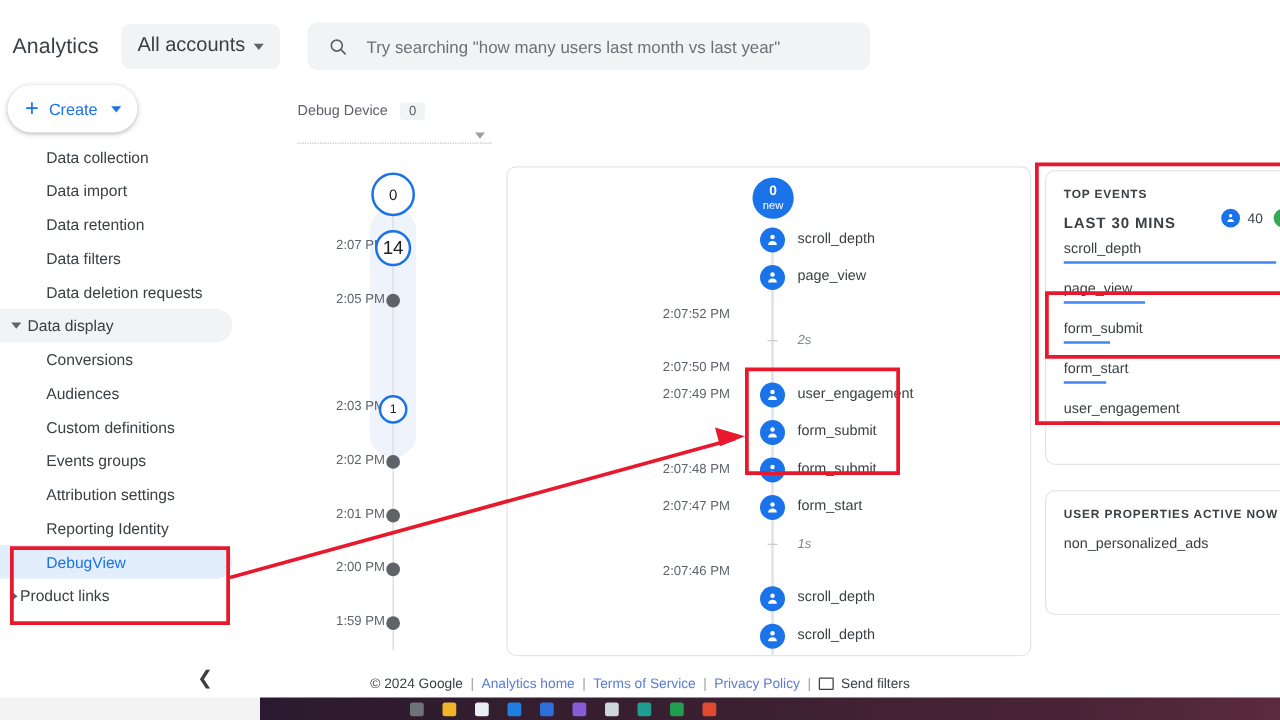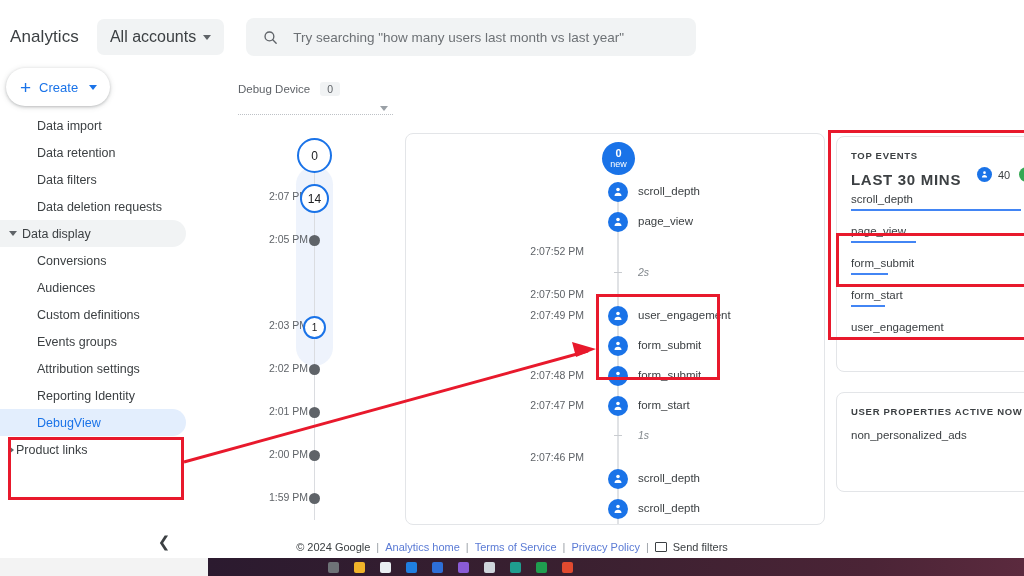--- a/index.html
+++ b/index.html
@@ -111,21 +111,21 @@
     font-size:10.5px; color:#5f6368;
   }
   .mdot {
     position:absolute; left:71px; top:5px; width:11px; height:11px;
     border-radius:50%; background:#5f6368;
   }
   .mring {
     position:absolute; left:62px; top:-3px; width:29px; height:29px;
     border-radius:50%; background:#fff; border:2px solid #1a73e8;
     display:flex; align-items:center; justify-content:center;
-    font-size:12px; color:#202124; cursor:pointer;
+    font-size:15px; color:#202124; cursor:pointer;
   }
   .mring.sm { left:65px; top:0px; width:23px; height:23px; font-size:10px; }
   .mring.top { left:59px; top:-6px; width:35px; height:35px; font-size:12px; }
 
   
   .stream {
     position:absolute; left:405px; top:133px; width:420px; height:392px;
     background:#fff; border:1px solid #e3e5e8; border-radius:8px; overflow:hidden;
   }
   .stream .vline {
@@ -159,21 +159,21 @@
   .panel {
     position:absolute; background:#fff; border:1px solid #e3e5e8; border-radius:8px;
   }
   #top-events-panel { left:836px; top:136px; width:200px; height:236px; }
   #user-props-panel { left:836px; top:392px; width:200px; height:100px; }
   .p-title {
     position:absolute; left:14px; top:13px; font-size:9.5px;
     letter-spacing:.7px; color:#3c4043; font-weight:bold;
   }
   .p-sub {
-    position:absolute; left:14px; top:34px; font-size:15px;
+    position:absolute; left:14px; top:34px; font-size:12px;
     letter-spacing:.7px; color:#3c4043; font-weight:bold;
   }
   .p-metric { position:absolute; top:30px; display:flex; align-items:center; gap:6px; }
   .p-metric .uicon {
     width:15px; height:15px; border-radius:50%; background:#1a73e8;
     display:flex;align-items:center;justify-content:center;
   }
   .p-metric .uicon svg { width:9px; height:9px; }
   .p-metric .gicon {
     width:15px; height:15px; border-radius:50%; background:#34a853;
@@ -231,20 +231,23 @@
     </div>
   </div>
 
   <div class="sidebar">
     <div class="create-btn">
       <span class="create-plus">+</span>
       <span class="create-label">Create</span>
       <span class="create-caret"></span>
     </div>
     <div class="navlist" id="navlist">
+        <div class="navitem" style="position: relative;">
+          <span>Data collection</span>
+        </div>
         <div class="navitem" style="position: relative;">
           <span>Data import</span>
         </div>
         <div class="navitem" style="position: relative;">
           <span>Data retention</span>
         </div>
         <div class="navitem" style="position: relative;">
           <span>Data filters</span>
         </div>
         <div class="navitem" style="position: relative;">

